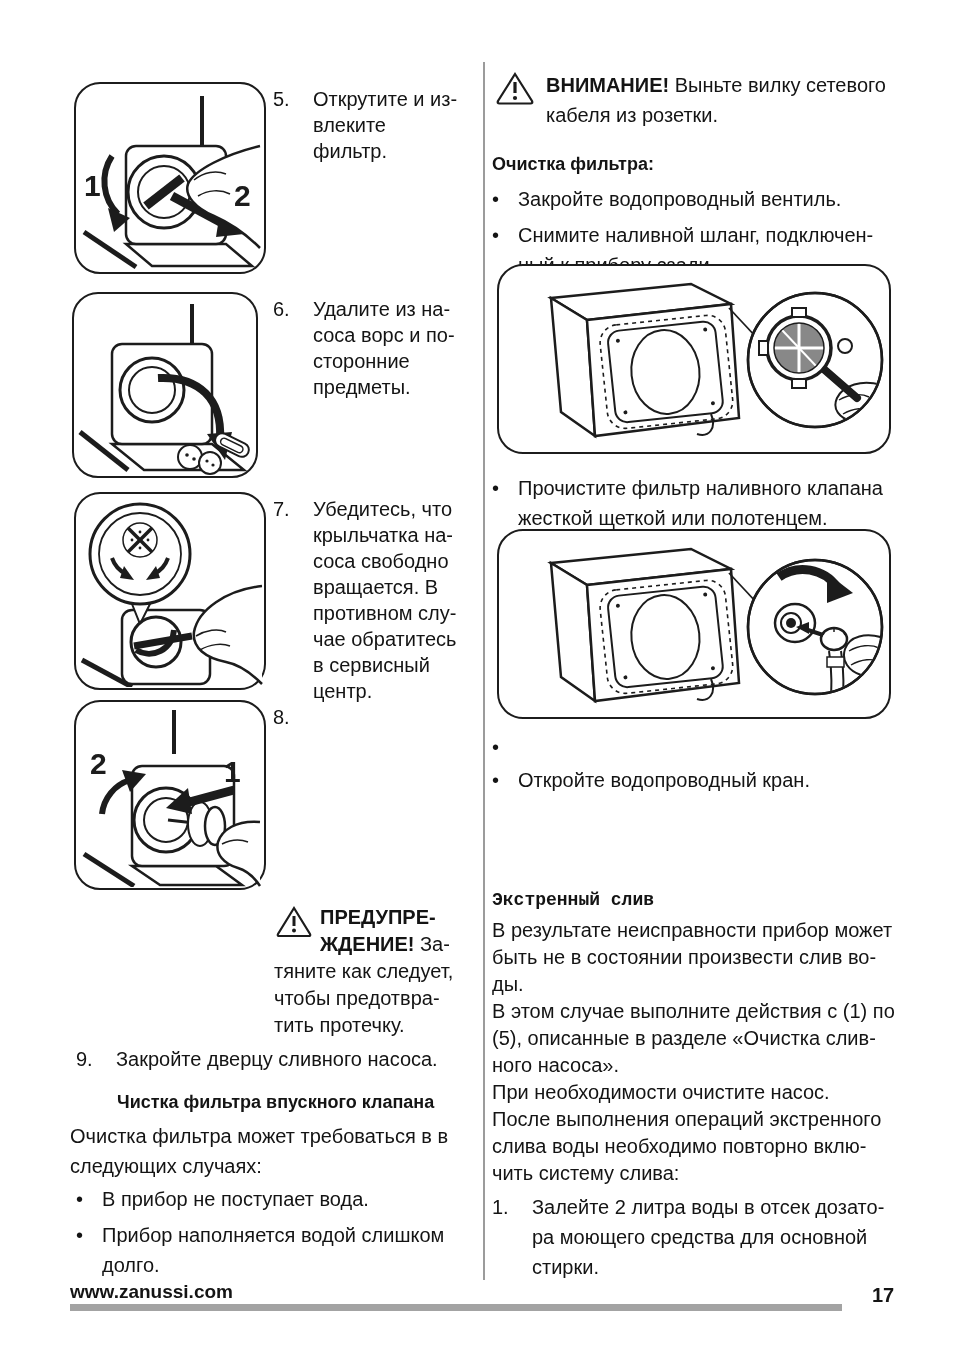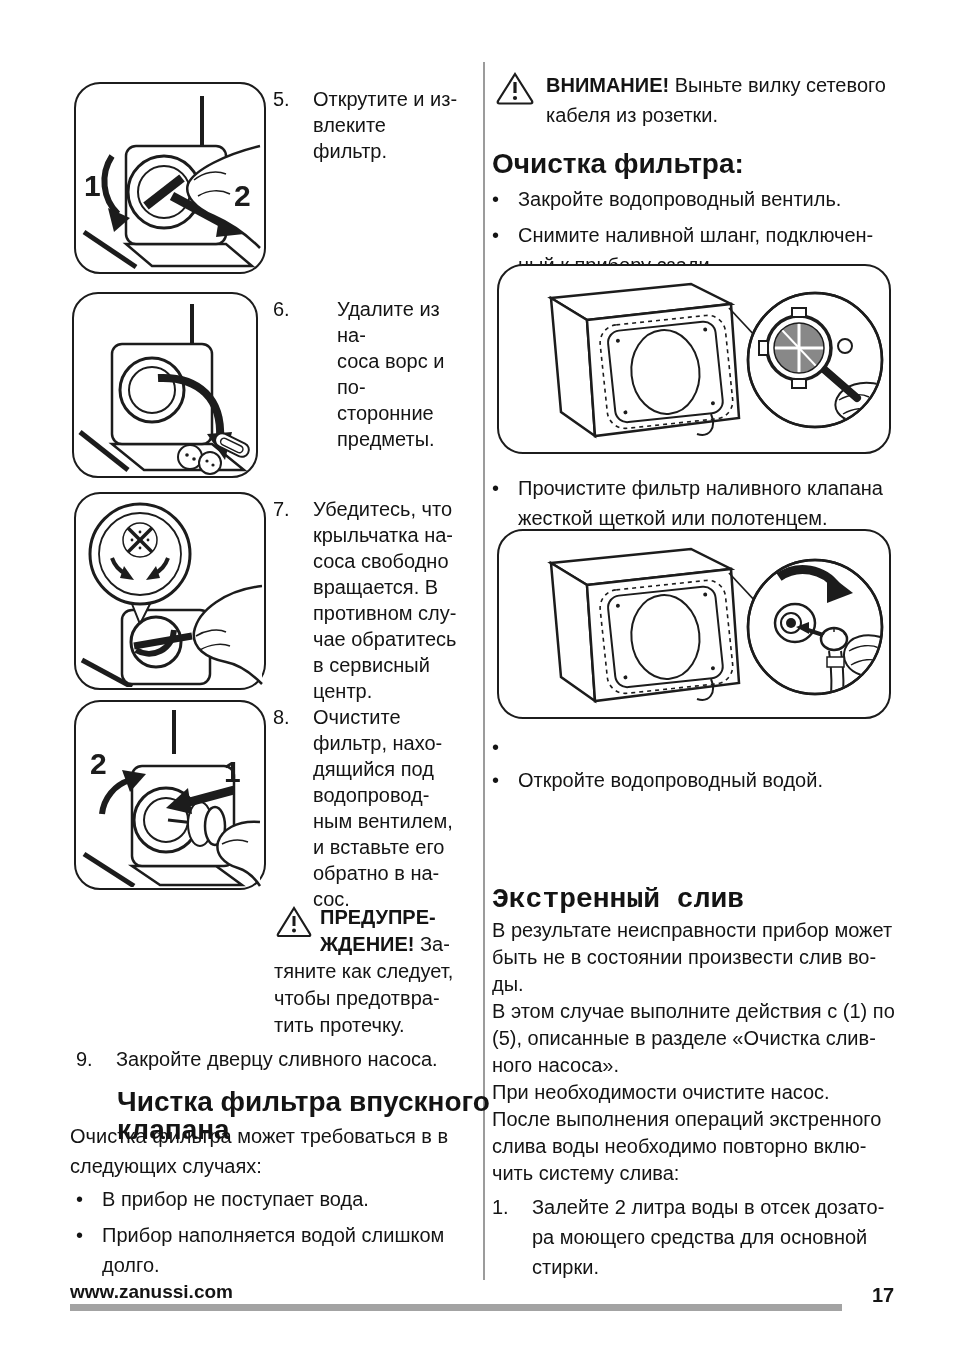--- a/index.html
+++ b/index.html
@@ -3,21 +3,21 @@
 <meta charset="utf-8">
 <style>
   html,body{margin:0;padding:0;background:#e8e8e8;}
   .page{position:relative;width:954px;height:1352px;background:#ffffff;overflow:hidden;
         font-family:"Liberation Sans",sans-serif;color:#141414;}
   .abs{position:absolute;}
   .t{font-size:20px;line-height:30px;white-space:pre-line;}
   .t26{font-size:20px;line-height:26px;white-space:pre-line;}
   .t27{font-size:20px;line-height:27px;white-space:pre-line;}
   .b{font-weight:bold;}
-  .h1{font-size:28px;font-weight:bold;line-height:28px;white-space:pre-line;}
+  .h1{font-size:18px;font-weight:bold;line-height:28px;white-space:pre-line;}
   .step{display:flex;align-items:flex-start;}
   .num{flex:none;width:40px;}
   .bullet{display:flex;align-items:flex-start;margin-bottom:6px;}
   .dot{flex:none;width:26px;}
   .fig{position:absolute;border:2.5px solid #1c1c1c;border-radius:26px;background:#fff;box-sizing:border-box;}
   .fig svg{display:block;}
   .divider{position:absolute;left:483px;top:62px;width:2px;height:1218px;background:#9b9b9b;}
   .warn-head{display:flex;align-items:flex-start;}
   .warn-icon{flex:none;margin-right:6px;}
   .footer-bar{position:absolute;left:70px;top:1304px;width:772px;height:7px;background:#a3a3a3;}
@@ -128,48 +128,40 @@
 
   <div class="abs step" style="left:273px;top:86px;width:200px;">
     <span class="num t26">5.</span>
     <span class="t26" style="width:156px;">Открутите и из-
 влеките
 фильтр.</span>
   </div>
 
   <div class="abs step" style="left:273px;top:296px;width:200px;">
     <span class="num t26">6.</span>
-    <span class="t26" style="width:156px;margin-left:24px;">Удалите из на-
+    <span class="t26" style="width:156px;">Удалите из на-
 соса ворс и по-
 сторонние
 предметы.</span>
   </div>
 
   <div class="abs step" style="left:273px;top:496px;width:200px;">
     <span class="num t26">7.</span>
     <span class="t26" style="width:156px;">Убедитесь, что
 крыльчатка на-
 соса свободно
 вращается. В
 противном слу-
 чае обратитесь
 в сервисный
 центр.</span>
   </div>
 
   <div class="abs step" style="left:273px;top:704px;width:200px;">
     <span class="num t26">8.</span>
-    <span class="t26" style="width:156px;">Очистите
-фильтр, нахо-
-дящийся под
-водопровод-
-ным вентилем,
-и вставьте его
-обратно в на-
-сос.</span>
   </div>
 
   <div class="abs" style="left:274px;top:904px;width:196px;">
     <div class="warn-head">
       <svg class="warn-icon" width="40" height="36" viewBox="0 0 40 36">
         <path class="fw" d="M20,4 L36,30 Q37,32 34.5,32 L5.5,32 Q3,32 4,30 Z" stroke-width="2.2"></path>
         <line class="ln" x1="20" y1="12" x2="20" y2="22" stroke-width="3"></line>
         <circle class="fb" cx="20" cy="26.5" r="2"></circle>
       </svg>
       <div class="t27" style="width:150px;"><span class="b">ПРЕДУПРЕ-
@@ -323,21 +315,21 @@
       <circle class="ln" cx="316" cy="96" r="67" stroke-width="2.5"></circle>
     </svg>
   </div>
 
   <div class="abs" style="left:492px;top:734px;width:425px;">
     <div class="bullet">
       <span class="dot t27">•</span>
     </div>
     <div class="bullet">
       <span class="dot t27">•</span>
-      <span class="t27">Откройте водопроводный водой.</span>
+      <span class="t27">Откройте водопроводный кран.</span>
     </div>
   </div>
 
   <div class="abs h1" style="left:492px;top:886px;width:420px;font-family:Liberation Mono, monospace;">Экстренный слив</div>
 
   <div class="abs t27" style="left:492px;top:917px;width:430px;">В результате неисправности прибор может
 быть не в состоянии произвести слив во-
 ды.
 В этом случае выполните действия с (1) по
 (5), описанные в разделе «Очистка слив-

